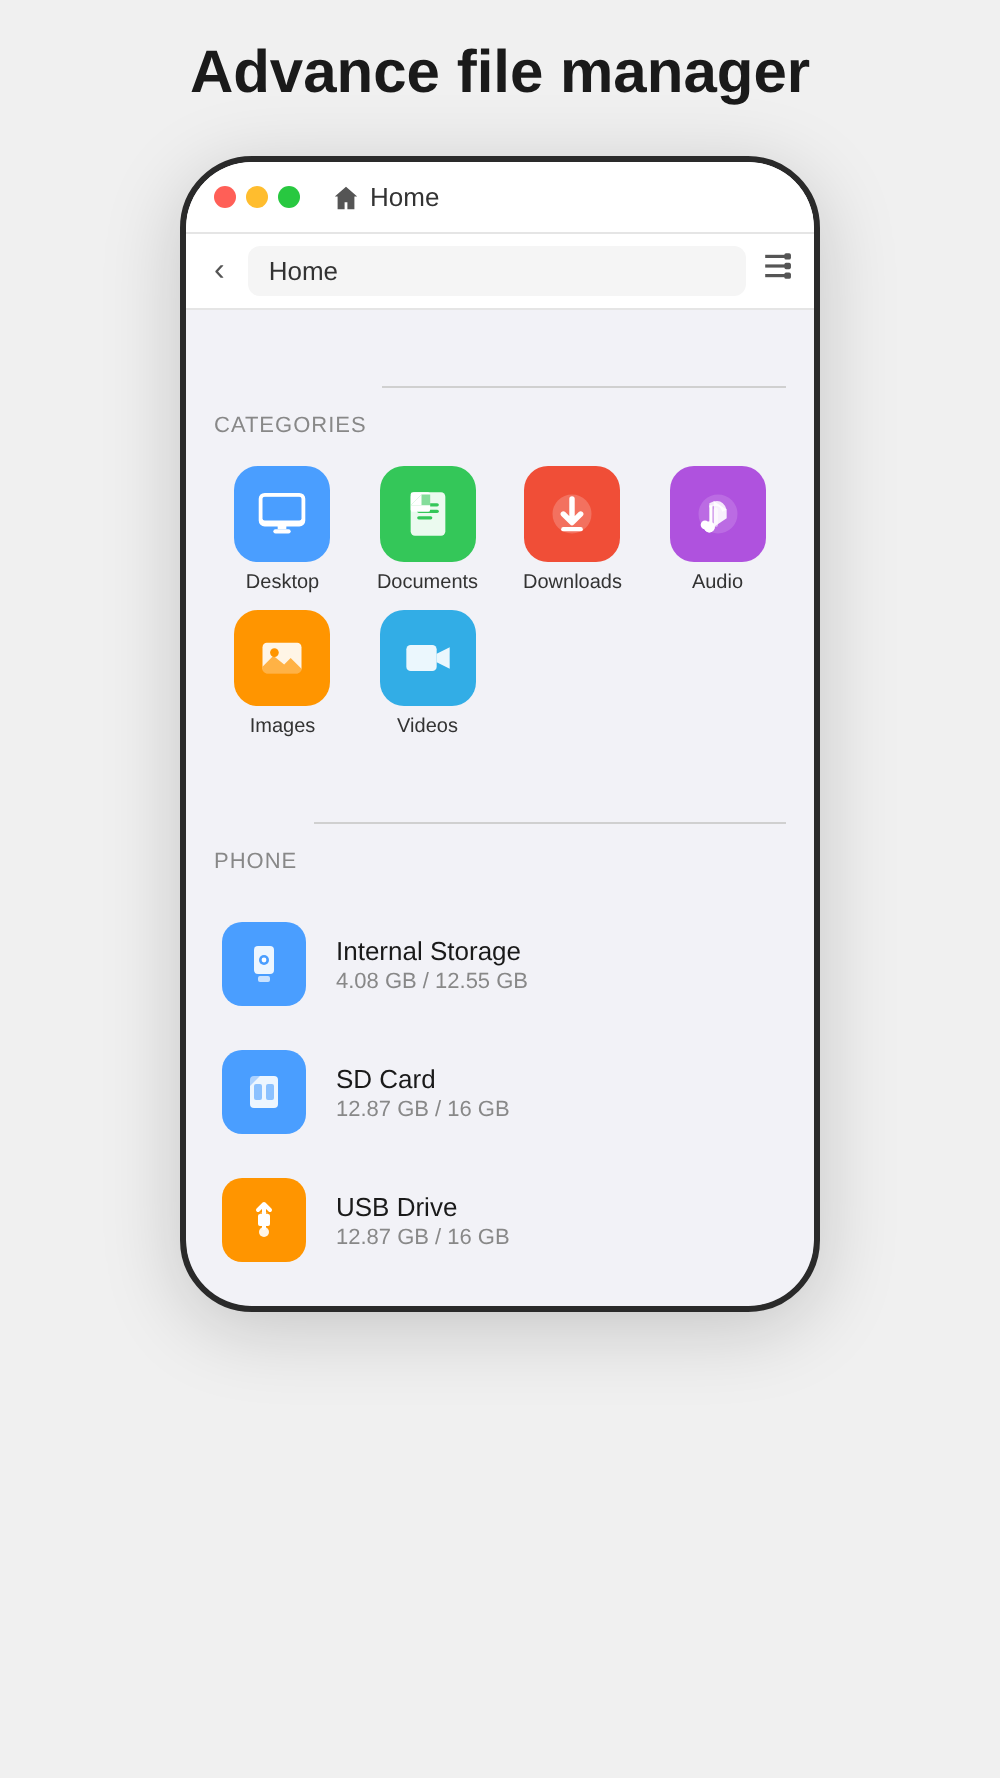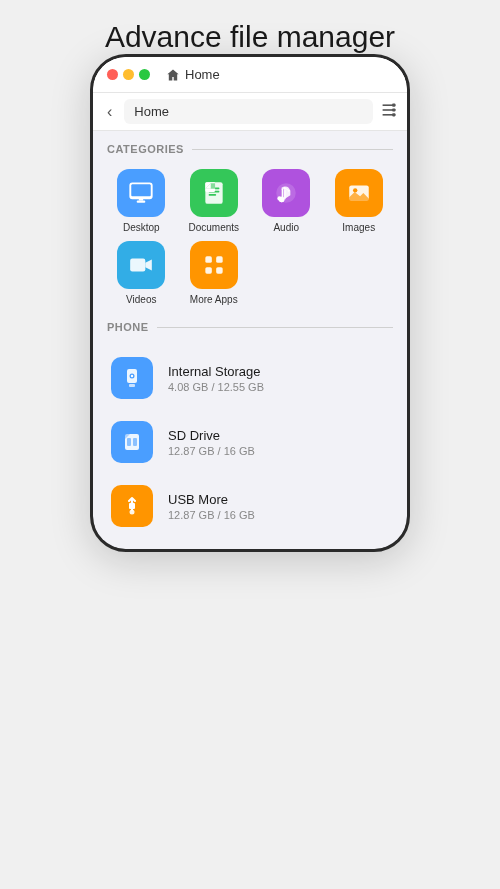--- a/index.html
+++ b/index.html
@@ -9,22 +9,23 @@
       display: flex;
       flex-direction: column;
       align-items: center;
       width: 500px;
       min-height: 889px;
       padding: 20px 0 40px;
     }
 
     .page-title {
       font-size: 30px;
-      font-weight: 400;
+      font-weight: 700;
       color: #1a1a1a;
+      margin-bottom: 24px;
       padding: 0 20px;
     }
 
     .phone-frame {
       width: 320px;
       background: #404040;
       border-radius: 36px;
       box-shadow: 0 8px 40px rgba(0,0,0,0.18);
       overflow: hidden;
       border: 3px solid #2a2a2a;
@@ -113,24 +114,25 @@
 
     .section-header {
       display: flex;
       align-items: center;
       margin-bottom: 14px;
       gap: 8px;
     }
 
     .section-label {
       font-size: 11px;
-      font-weight: 700;
+      font-weight: 400;
       color: #888;
       letter-spacing: 0.5px;
       white-space: nowrap;
+      margin-top: 40px;
     }
 
     .section-line {
       flex: 1;
       height: 1px;
       background: #d0d0d0;
     }
 
     .category-grid {
       display: grid;
@@ -295,20 +297,30 @@
               <rect x="7" y="10" width="10" height="1.5" rx="0.75" fill="#34c759"></rect>
               <rect x="7" y="13" width="7" height="1.5" rx="0.75" fill="#34c759"></rect>
               <rect x="4" y="2" width="9" height="9" rx="1" fill="white"></rect>
               <path d="M4 8 L9 3 L13 3 L13 8 Z" fill="#34c759" opacity="0.6"></path>
               <path d="M4 8 L9 3 L9 8 Z" fill="white"></path>
             </svg>
           </div>
           <span class="cat-label">Documents</span>
         </div>
 
+        <div class="category-item">
+          <div class="cat-icon bg-red-orange">
+            <svg viewBox="0 0 24 24">
+              <circle cx="12" cy="12" r="9" fill="white" opacity="0.2"></circle>
+              <path d="M12 5 L12 15 M8 12 L12 16 L16 12" stroke="white" stroke-width="2.5" stroke-linecap="round" stroke-linejoin="round" fill="none"></path>
+              <rect x="7" y="18" width="10" height="2" rx="1" fill="white"></rect>
+            </svg>
+          </div>
+          <span class="cat-label">Downloads</span>
+        </div>
 
         <div class="category-item">
           <div class="cat-icon bg-purple">
             <svg viewBox="0 0 24 24">
               <circle cx="12" cy="12" r="9" fill="white" opacity="0.15"></circle>
               <path d="M9 8 L9 16 M9 12 L15 8 L15 16 L9 12Z" fill="none"></path>
               <path d="M10 6 L10 18 L16 14 L16 10 Z" fill="white" opacity="0.9"></path>
               <circle cx="8" cy="18" r="2.5" fill="white"></circle>
               <rect x="10" y="9" width="2" height="9" rx="1" fill="white" opacity="0.5"></rect>
               <circle cx="8" cy="18" r="2.5" fill="white"></circle>
@@ -334,31 +346,20 @@
         <div class="category-item">
           <div class="cat-icon bg-teal">
             <svg viewBox="0 0 24 24">
               <rect x="2" y="6" width="14" height="12" rx="2" fill="white" opacity="0.9"></rect>
               <path d="M16 10 L22 7 L22 17 L16 14 Z" fill="white" opacity="0.9"></path>
             </svg>
           </div>
           <span class="cat-label">Videos</span>
         </div>
 
-        <div class="category-item">
-          <div class="cat-icon bg-orange2">
-            <svg viewBox="0 0 24 24">
-              <rect x="4" y="4" width="6" height="6" rx="1.5" fill="white" opacity="0.9"></rect>
-              <rect x="14" y="4" width="6" height="6" rx="1.5" fill="white" opacity="0.9"></rect>
-              <rect x="4" y="14" width="6" height="6" rx="1.5" fill="white" opacity="0.9"></rect>
-              <rect x="14" y="14" width="6" height="6" rx="1.5" fill="white" opacity="0.9"></rect>
-            </svg>
-          </div>
-          <span class="cat-label">More Apps</span>
-        </div>
 
       </div>
 
       <div class="section-header">
         <span class="section-label">PHONE</span>
         <div class="section-line"></div>
       </div>
 
       <div class="storage-list">
 
@@ -380,35 +381,35 @@
         <div class="storage-item">
           <div class="storage-icon bg-sky">
             <svg viewBox="0 0 24 24">
               <rect x="5" y="4" width="14" height="16" rx="2" fill="white" opacity="0.9"></rect>
               <rect x="7" y="8" width="4" height="8" rx="1" fill="#4a9eff" opacity="0.6"></rect>
               <rect x="13" y="8" width="4" height="8" rx="1" fill="#4a9eff" opacity="0.6"></rect>
               <path d="M5 4 L5 9 L10 4 Z" fill="#4a9eff" opacity="0.4"></path>
             </svg>
           </div>
           <div class="storage-info">
-            <span class="storage-name">SD Drive</span>
+            <span class="storage-name">SD Card</span>
             <span class="storage-size">12.87 GB / 16 GB</span>
           </div>
         </div>
 
         <div class="storage-item">
           <div class="storage-icon bg-orange3">
             <svg viewBox="0 0 24 24">
               <path d="M12 4 L12 16 M9 7 L12 4 L15 7 M10 10 L14 10 L14 14 L10 14 Z" stroke="white" stroke-width="2" stroke-linecap="round" stroke-linejoin="round" fill="none"></path>
               <circle cx="12" cy="18" r="2.5" fill="white" opacity="0.9"></circle>
               <rect x="10" y="8" width="4" height="5" rx="1" fill="white" opacity="0.3"></rect>
             </svg>
           </div>
           <div class="storage-info">
-            <span class="storage-name">USB More</span>
+            <span class="storage-name">USB Drive</span>
             <span class="storage-size">12.87 GB / 16 GB</span>
           </div>
         </div>
 
       </div>
     </div>
   </div>
 </div>
 
 </body></html>

